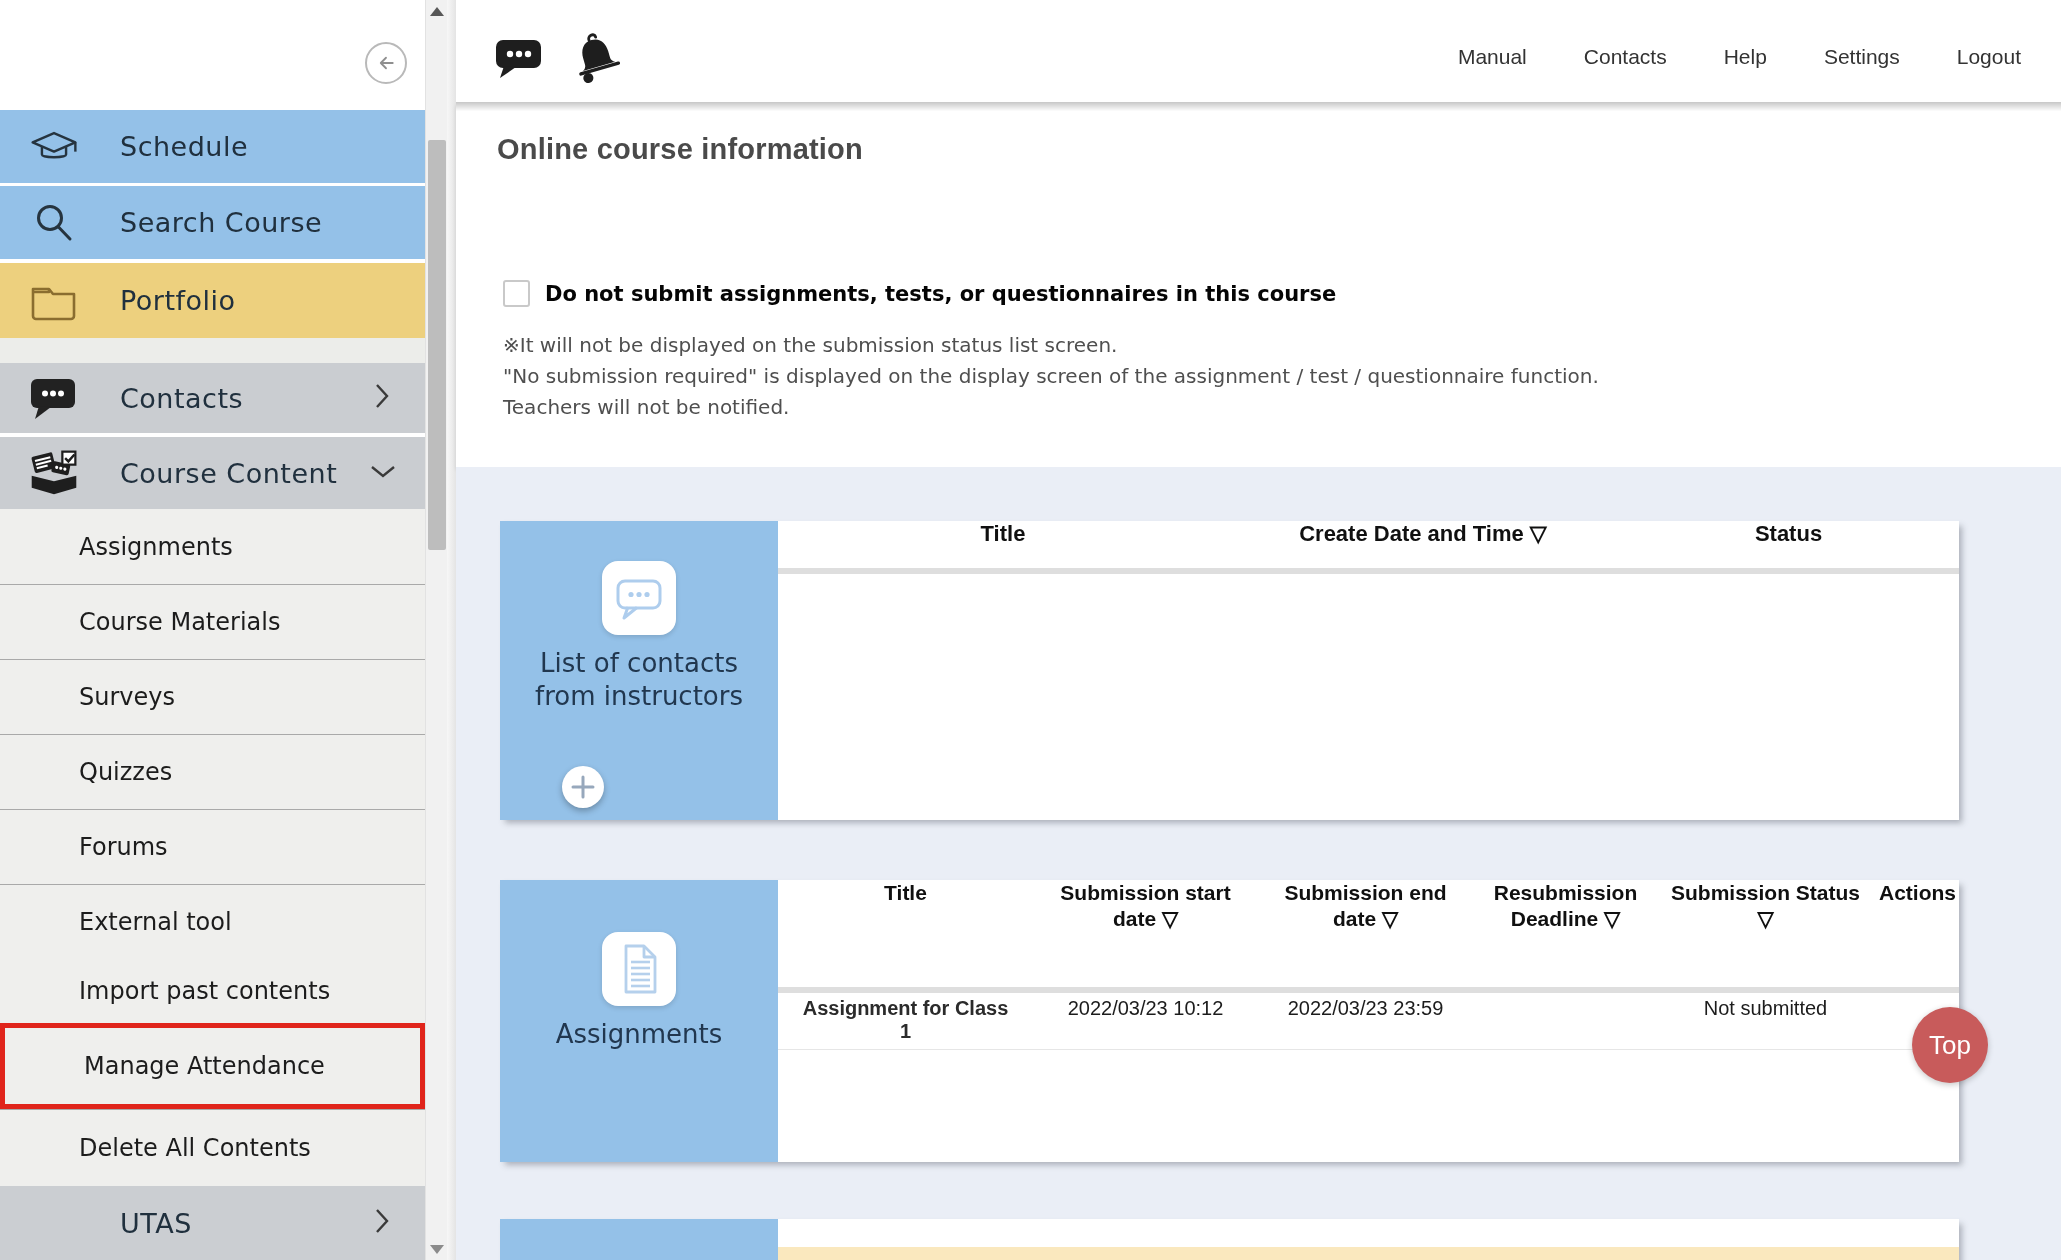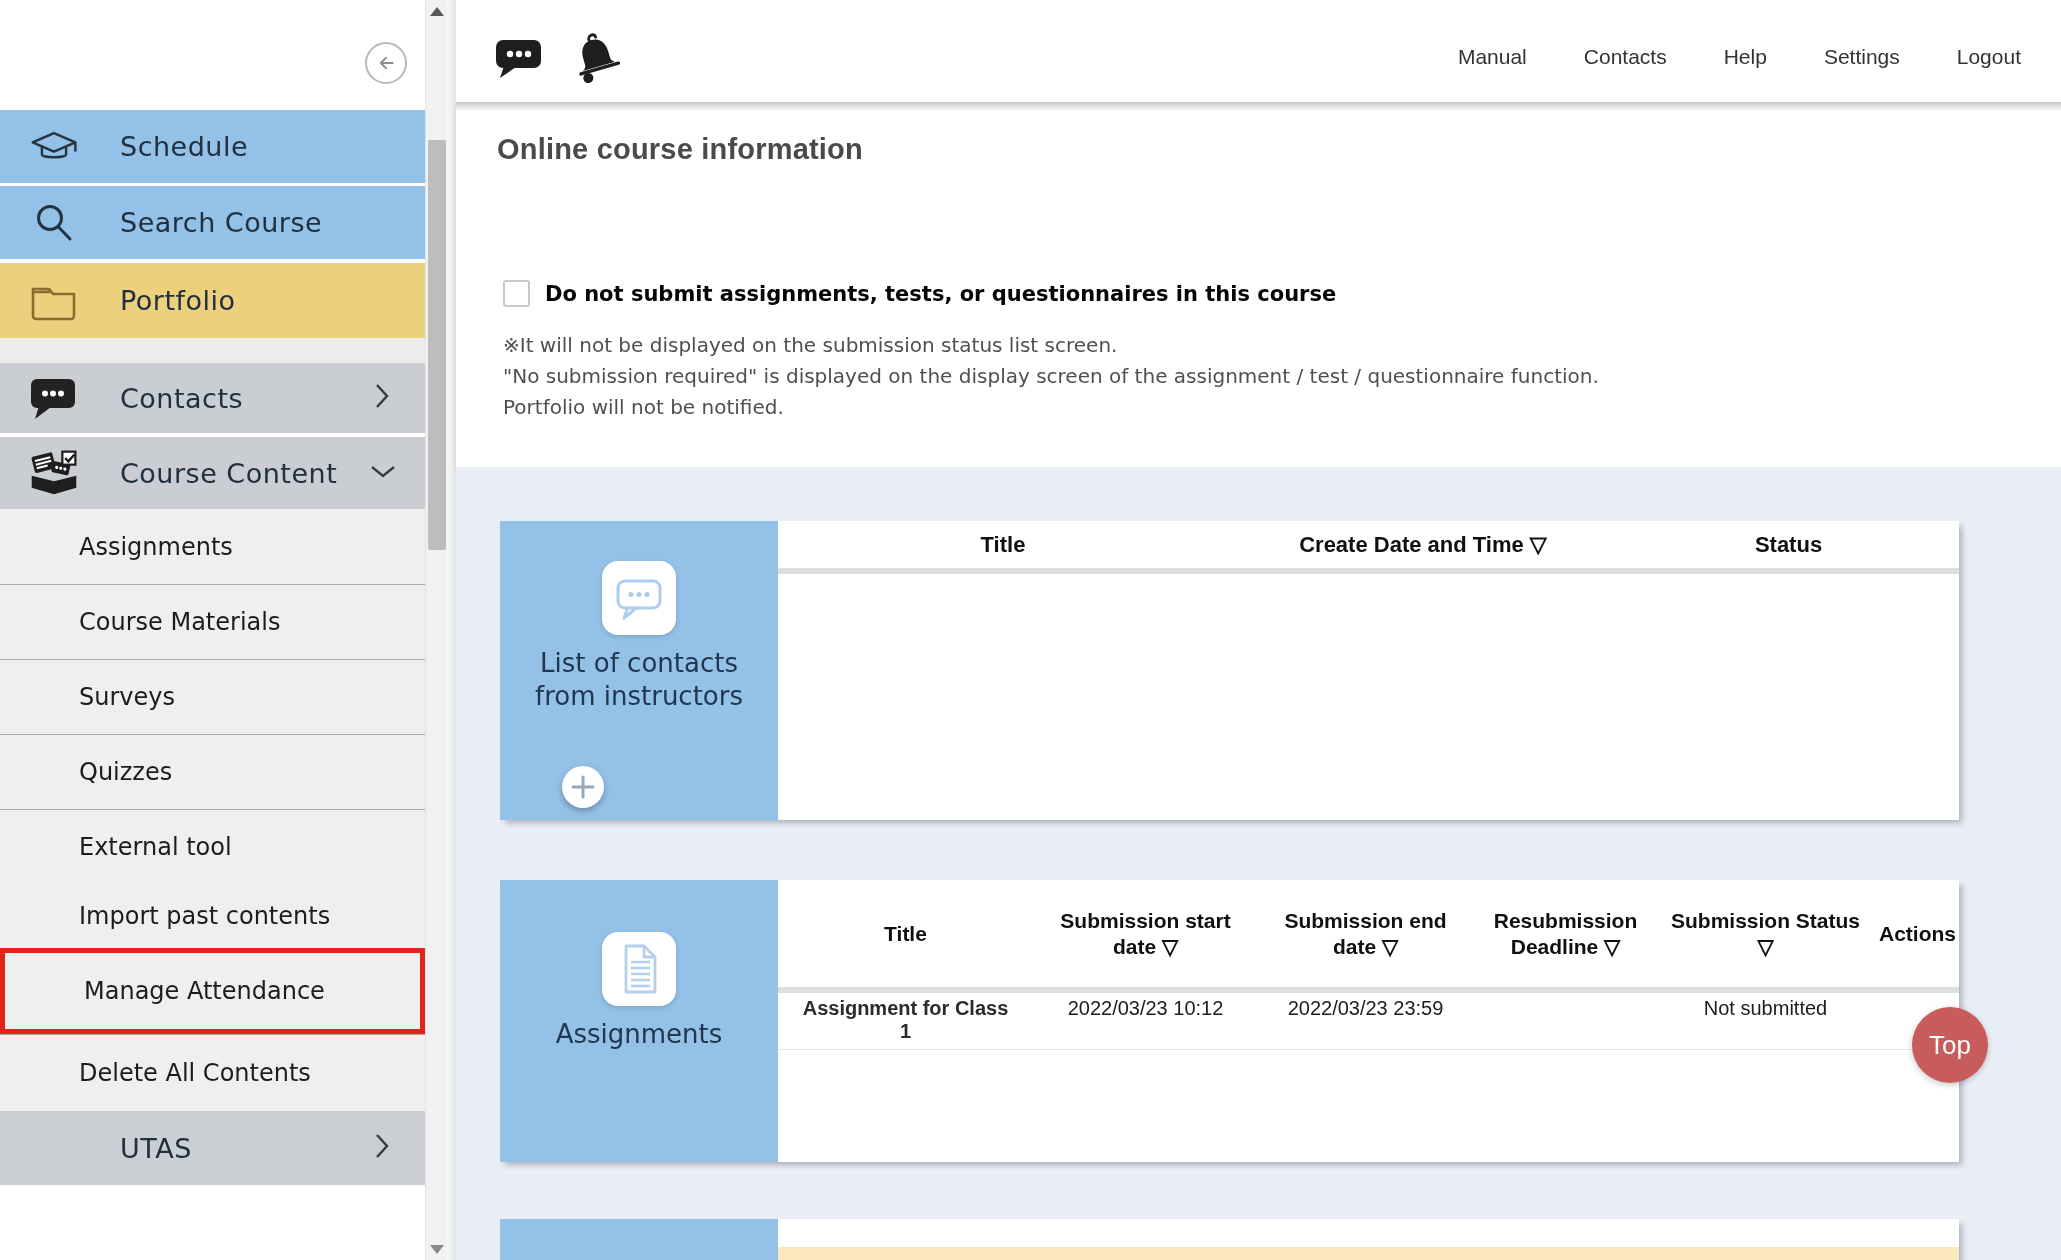--- a/index.html
+++ b/index.html
@@ -76,21 +76,21 @@
   .content { position:absolute; left:0; top:455px; width:1605px; height:805px; background:#eaeef6; }
   .card { position:absolute; left:44px; width:1459px; display:flex;
       box-shadow:4px 4px 6px -1px rgba(70,75,90,.38); background:#fff; }
   .card-blue { width:278px; flex:none; background:#94c1e8; display:flex; flex-direction:column; align-items:center; position:relative; }
   .badge { width:74px; height:74px; background:#fff; border-radius:16px; box-shadow:0 2px 5px rgba(0,0,0,.14);
       display:flex; align-items:center; justify-content:center; }
   .panel-caption { font-size:26px; color:#21374f; text-align:center; line-height:33px; width:240px; margin-top:12px; }
   .plus-btn { position:absolute; left:62px; bottom:12px; width:42px; height:42px; border-radius:50%; border:none;
       background:#fff; box-shadow:0 3px 6px rgba(0,0,0,.28); cursor:pointer; display:flex; align-items:center; justify-content:center; }
   .card-table { flex:1; background:#fff; display:flex; flex-direction:column; font-family:"Liberation Sans",sans-serif; }
-  .thead { display:flex; align-items:center; }
+  .thead { display:flex; }
   .th { font-weight:bold; color:#101010; text-align:center; }
   .thead-divider { height:6px; background:#dedede; flex:none; }
   .trow { display:flex; }
   .td { text-align:center; color:#1c1c1c; }
 
   
   #card-contacts { top:54px; height:299px; }
   #card-contacts .badge { margin-top:40px; }
   #card-contacts .thead { height:47px; }
   #card-contacts .th { font-size:22px; }
@@ -213,20 +213,21 @@
             <path d="M3 4 L14 13 L25 4"></path>
           </svg>
         </span>
       </div>
 
       <div class="sb-sub">
         <div class="sb-subitem">Assignments</div>
         <div class="sb-subitem">Course Materials</div>
         <div class="sb-subitem">Surveys</div>
         <div class="sb-subitem">Quizzes</div>
+        <div class="sb-subitem">Forums</div>
         <div class="sb-subitem si-externaltool">External tool</div>
         <div class="sb-subitem si-import">Import past contents</div>
         <div class="sb-subitem si-manage">Manage Attendance</div>
         <div class="sb-subitem si-delete">Delete All Contents</div>
       </div>
 
       <div class="sb-item row-utas">
         <span class="sb-label">UTAS</span>
         <span class="sb-chevron">
           <svg width="18" height="28" viewBox="0 0 18 28" fill="none" stroke="#3a3a3a" stroke-width="2.4">
@@ -280,21 +281,21 @@
 
     <section class="info-panel">
       <h1 class="page-title">Online course information</h1>
       <div class="opt-row">
         <input type="checkbox" class="opt-checkbox" style="">
         <label class="opt-label">Do not submit assignments, tests, or questionnaires in this course</label>
       </div>
       <div class="opt-notes">
         <div>※It will not be displayed on the submission status list screen.</div>
         <div>"No submission required" is displayed on the display screen of the assignment / test / questionnaire function.</div>
-        <div>Portfolio will not be notified.</div>
+        <div>Teachers will not be notified.</div>
       </div>
     </section>
 
     <section class="content">
 
       <div class="card" id="card-contacts">
         <div class="card-blue">
           <div class="badge">
             <svg width="56" height="52" viewBox="0 0 56 52">
               <rect x="7" y="9" width="42" height="27" rx="7" fill="none" stroke="#aecded" stroke-width="3"></rect>

